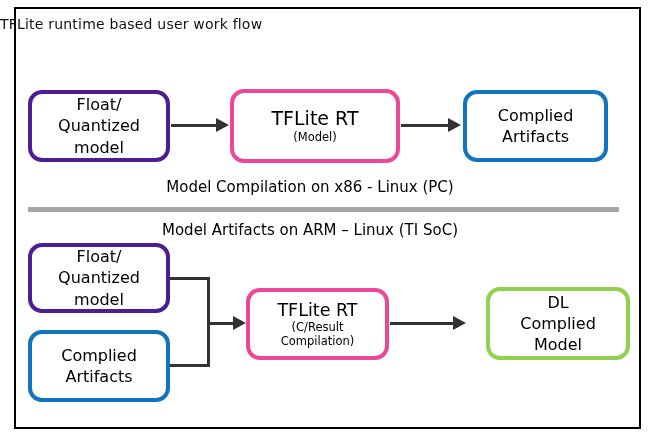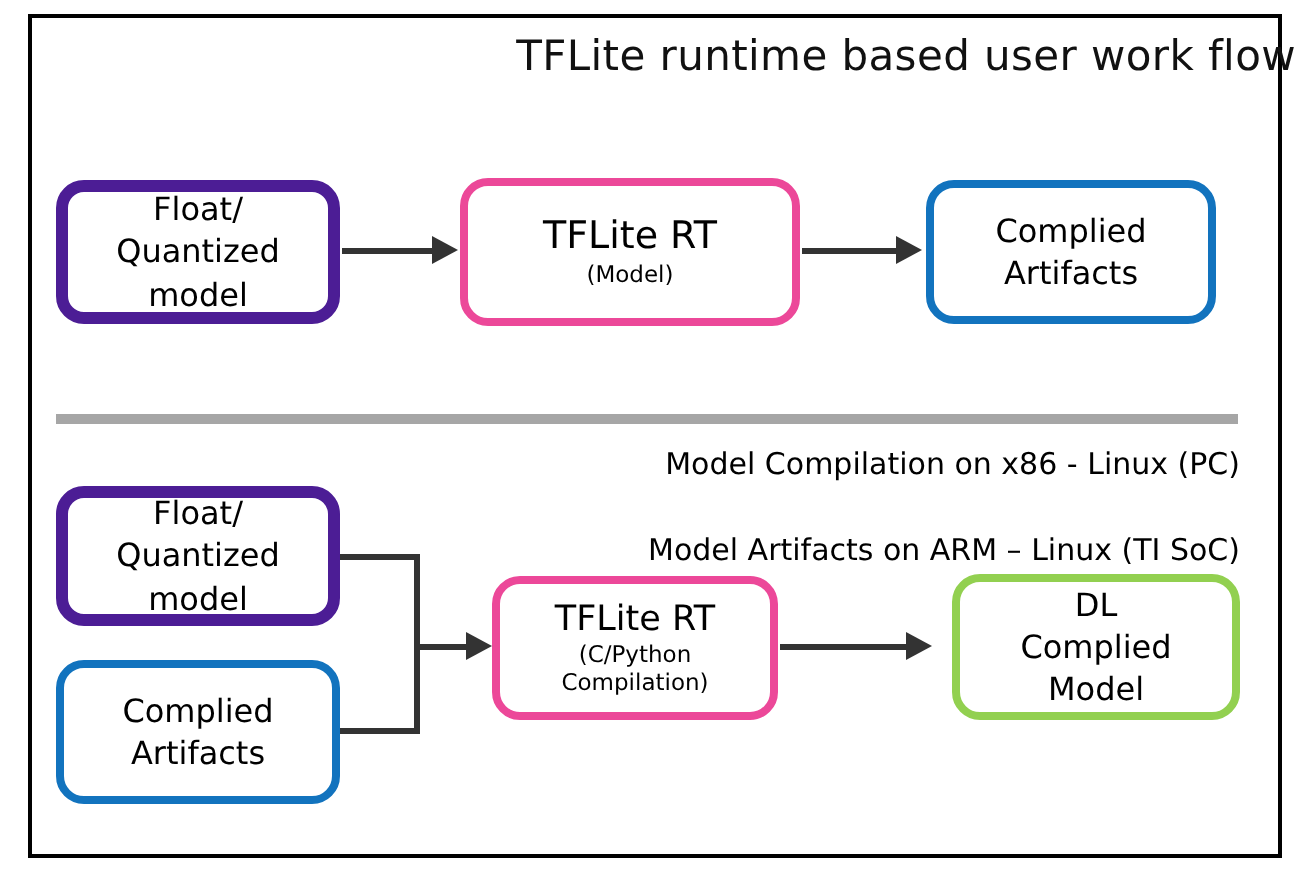--- a/index.html
+++ b/index.html
@@ -6,38 +6,38 @@
   .page{
     position:relative;width:648px;height:435px;background:#ffffff;
     font-family:"DejaVu Sans","Liberation Sans",sans-serif;
     color:#111;overflow:hidden;
   }
   .frame{
     position:absolute;left:14px;top:7px;width:627px;height:422px;
     border:2px solid #000;box-sizing:border-box;
   }
   .title{
-    position:absolute;left:0;top:16px;width:648px;text-align:right;
-    font-size:21px;letter-spacing:.2px;color:#111;
+    position:absolute;left:0;top:16px;width:648px;text-align:left;
+    font-size:14px;letter-spacing:.2px;color:#111;
   }
   .node{
     position:absolute;box-sizing:border-box;background:#fff;
     border-radius:14px;display:flex;flex-direction:column;
     align-items:center;justify-content:center;text-align:center;
   }
   .node .ln{font-size:16px;line-height:1.32;color:#000;}
   .node .big{font-size:19px;line-height:1.15;color:#000;}
   .node .sub{font-size:11.5px;line-height:1.25;color:#000;}
-  .gray{border:6px solid #4c1d95;}
+  .gray{border:4px solid #4c1d95;}
   .red{border:4px solid #ec4899;}
   .blue{border:4px solid #1273BE;align-items:center;}
   .green{border:4px solid #92D050;}
   .caption{
-    position:absolute;left:0;width:620px;text-align:right;
-    font-size:15px;color:#000;margin-top:45px;
+    position:absolute;left:0;width:620px;text-align:center;
+    font-size:15px;color:#000;
   }
   .divider{
     position:absolute;left:28px;top:207px;width:591px;height:5px;
     background:#A6A6A6;
   }
   .arrow{position:absolute;height:0;}
   .arrow .shaft{
     position:absolute;left:0;right:11px;top:-1.5px;height:3px;background:#333;
   }
   .arrow .head{
@@ -102,27 +102,27 @@
   <div class="cline" style="left:207px;top:276.5px;width:3px;height:89px;"></div>
   <div class="cline" style="left:170px;top:363.5px;width:40px;height:3px;"></div>
 
   <div class="arrow" style="left:209px;top:323px;width:37px;">
     <div class="shaft"></div>
     <div class="head"></div>
   </div>
 
   <div class="node red" style="left:246px;top:288px;width:143px;height:72px;">
     <span class="big" style="font-size:17.5px;">TFLite RT</span>
-    <span class="sub">(C/Python</span>
+    <span class="sub">(C/Result</span>
     <span class="sub">Compilation)</span>
   </div>
 
   <div class="arrow" style="left:390px;top:323px;width:76px;">
     <div class="shaft"></div>
     <div class="head"></div>
   </div>
 
-  <div class="node green" style="left:476px;top:287px;width:144px;height:73px;">
+  <div class="node green" style="left:486px;top:287px;width:144px;height:73px;">
     <span class="ln">DL</span>
     <span class="ln">Complied</span>
     <span class="ln">Model</span>
   </div>
 </div>
 
 </body></html>

